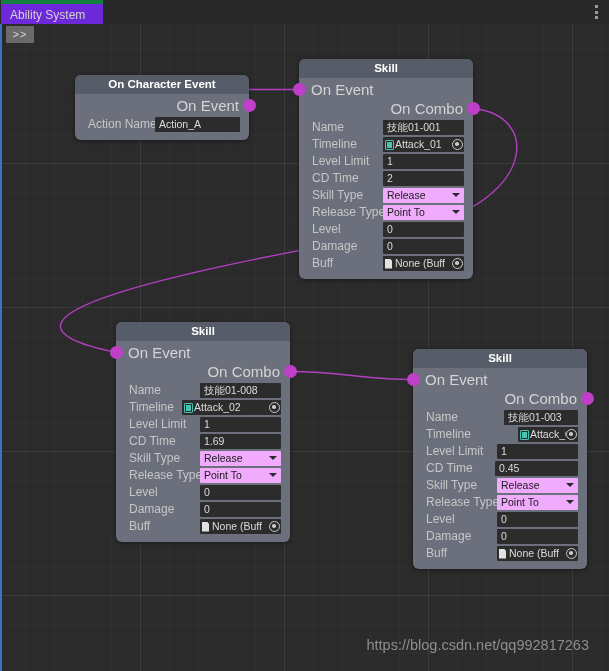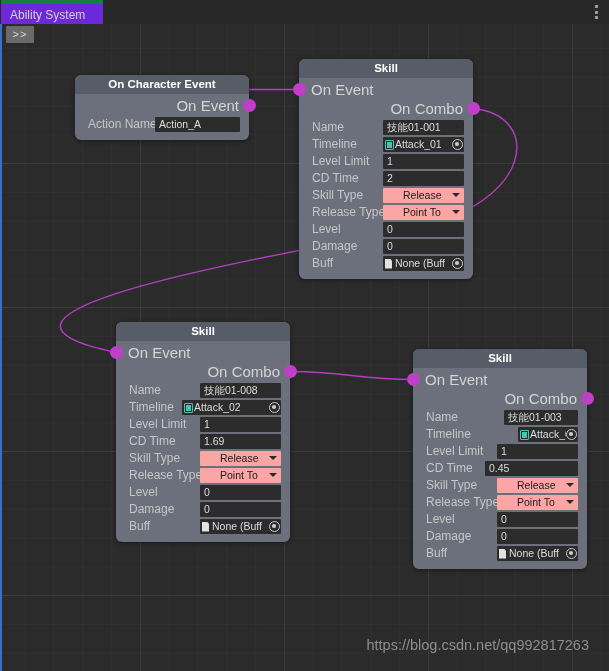--- a/index.html
+++ b/index.html
@@ -84,21 +84,21 @@
     position: absolute; left: 13px; top: 0;
     font-size: 12px; color: #c6c6c6; line-height: 15px;
   }
   .fctl {
     position: absolute; right: 9px; top: 0; height: 15px;
     background: #2c2c2c; border-radius: 1px;
     color: #dcdcdc; font-size: 10.5px; line-height: 15px;
     padding-left: 4px; overflow: hidden; white-space: nowrap;
   }
   .fctl.dropdown {
-    background: #fca5a5; color: #1b1b1b; padding-left: 20px;
+    background: #f0abfc; color: #1b1b1b; padding-left: 4px;
   }
   .fctl.dropdown .arrow {
     position: absolute; right: 4px; top: 5px;
     border-left: 4px solid transparent; border-right: 4px solid transparent;
     border-top: 4px solid #2a2a2a;
   }
   .fctl.objref { display: flex; align-items: center; padding-left: 2px; }
   .objicon {
     display:inline-block; width: 9px; height: 10px; margin-right: 1px;
     background:#2c2c2c; border:1px solid #49c3b0; border-radius:1px;
@@ -280,21 +280,21 @@
                 <span class="objtext">Attack_03</span>
                 <span class="objsel"></span>
               </span>
             </div>
             <div class="field">
               <span class="flabel">Level Limit</span>
               <span class="fctl" style="width: 81px;"><span>1</span></span>
             </div>
             <div class="field">
               <span class="flabel">CD Time</span>
-              <span class="fctl" style="width: 93px;"><span>0.45</span></span>
+              <span class="fctl" style="width: 83px;"><span>0.45</span></span>
             </div>
             <div class="field">
               <span class="flabel">Skill Type</span>
               <span class="fctl dropdown" style="width: 81px;"><span>Release</span><span class="arrow"></span></span>
             </div>
             <div class="field">
               <span class="flabel">Release Type</span>
               <span class="fctl dropdown" style="width: 81px;"><span>Point To</span><span class="arrow"></span></span>
             </div>
             <div class="field">

